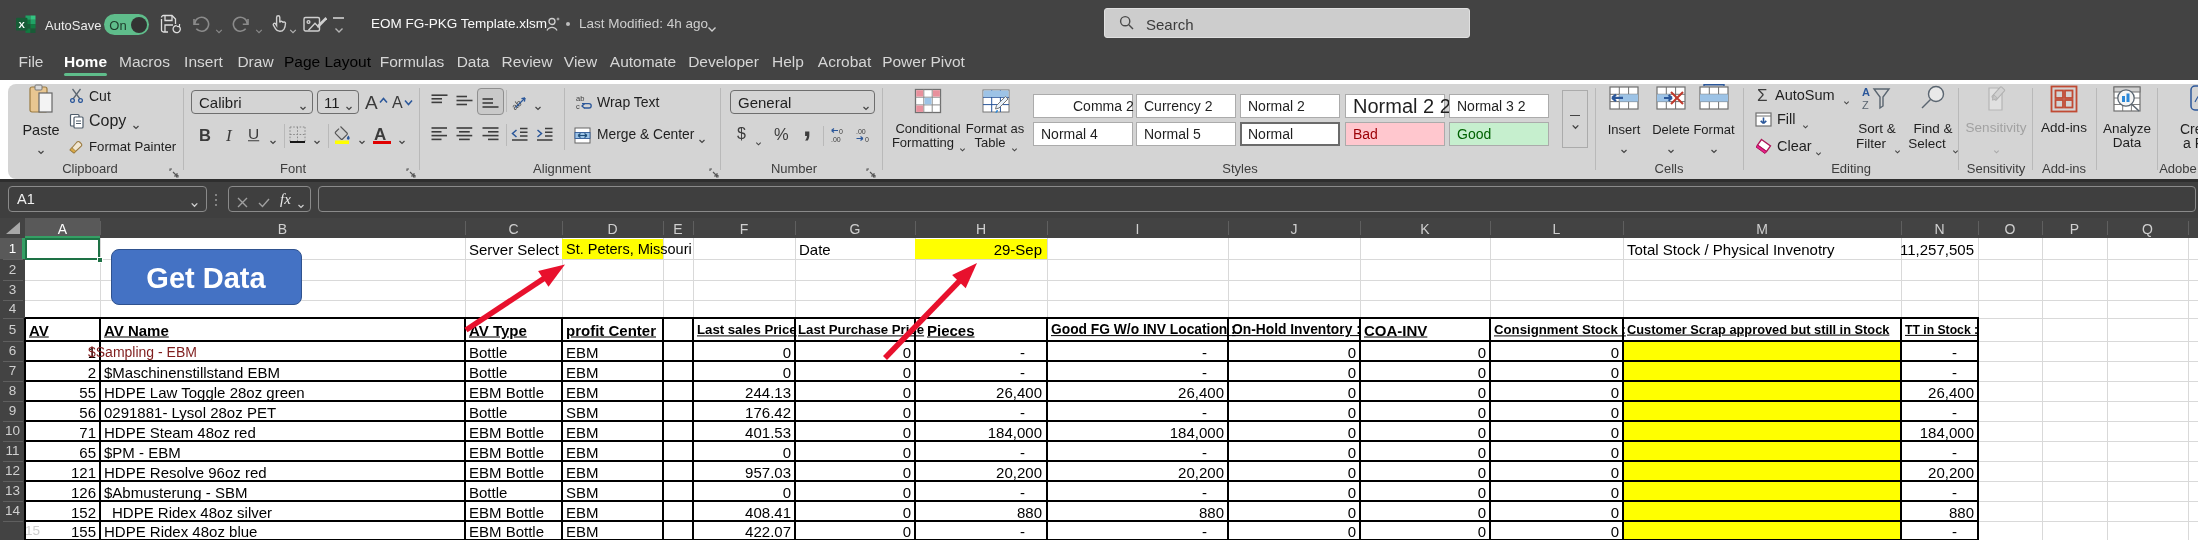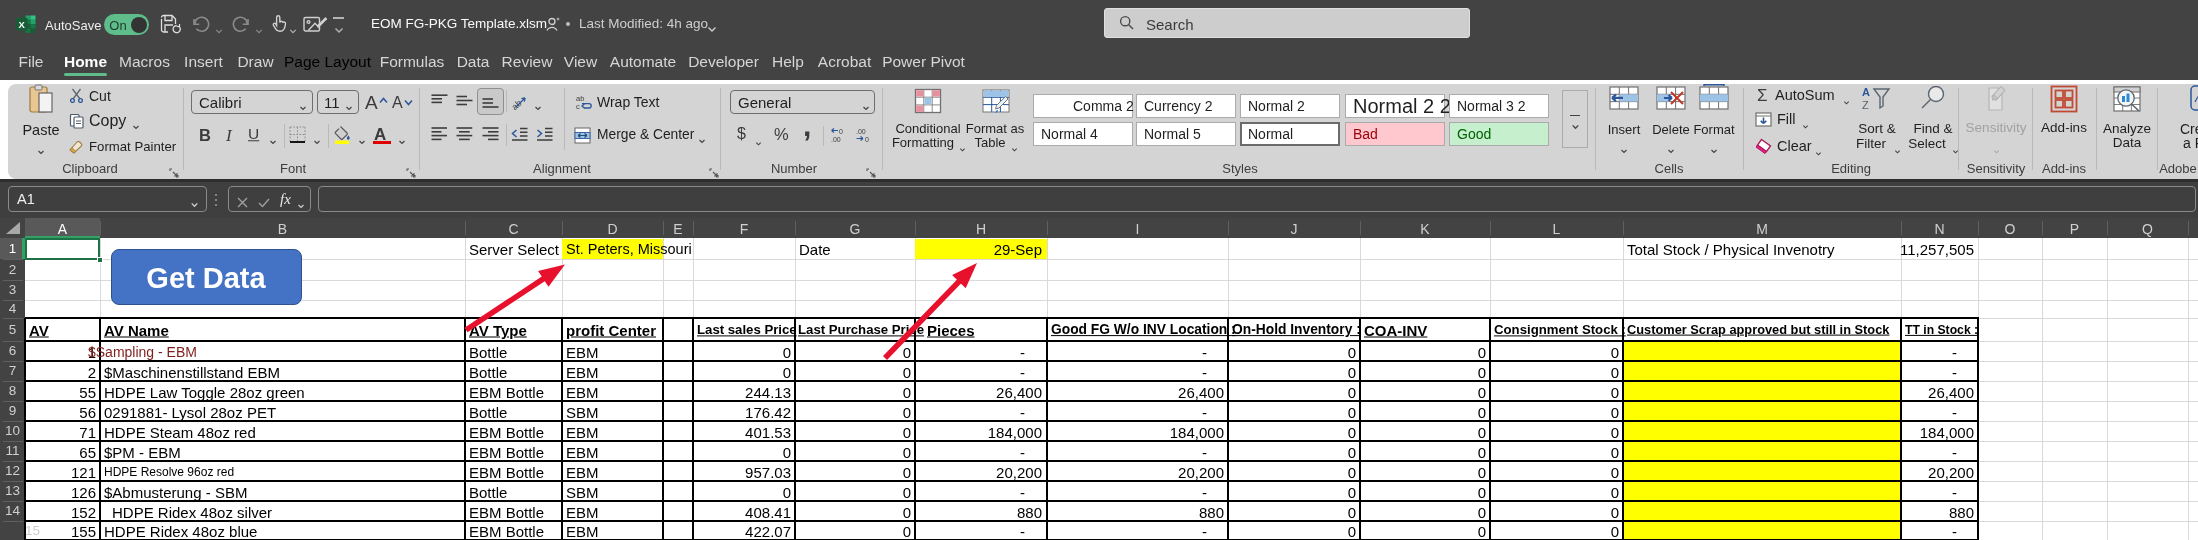--- a/index.html
+++ b/index.html
@@ -700,21 +700,21 @@
 <div style="position:absolute;top:451.5px;font-size:15px;color:#000;font-weight:normal;line-height:15px;white-space:nowrap;left:566px;transform:translateY(-50%);">EBM</div>
 <div style="position:absolute;top:451.5px;font-size:15px;color:#000;font-weight:normal;line-height:15px;white-space:nowrap;right:1407px;transform:translateY(-50%);">0</div>
 <div style="position:absolute;top:451.5px;font-size:15px;color:#000;font-weight:normal;line-height:15px;white-space:nowrap;right:1287px;transform:translateY(-50%);">0</div>
 <div style="position:absolute;top:451.5px;font-size:15px;color:#000;font-weight:normal;line-height:15px;white-space:nowrap;right:1173px;transform:translateY(-50%);">-</div>
 <div style="position:absolute;top:451.5px;font-size:15px;color:#000;font-weight:normal;line-height:15px;white-space:nowrap;right:991px;transform:translateY(-50%);">-</div>
 <div style="position:absolute;top:451.5px;font-size:15px;color:#000;font-weight:normal;line-height:15px;white-space:nowrap;right:842px;transform:translateY(-50%);">0</div>
 <div style="position:absolute;top:451.5px;font-size:15px;color:#000;font-weight:normal;line-height:15px;white-space:nowrap;right:712px;transform:translateY(-50%);">0</div>
 <div style="position:absolute;top:451.5px;font-size:15px;color:#000;font-weight:normal;line-height:15px;white-space:nowrap;right:579px;transform:translateY(-50%);">0</div>
 <div style="position:absolute;top:451.5px;font-size:15px;color:#000;font-weight:normal;line-height:15px;white-space:nowrap;right:241px;transform:translateY(-50%);">-</div>
 <div style="position:absolute;top:471.5px;font-size:15px;color:#000;font-weight:normal;line-height:15px;white-space:nowrap;right:2102px;transform:translateY(-50%);">121</div>
-<div style="position:absolute;top:471.5px;font-size:12px;color:#000;font-weight:normal;line-height:15px;white-space:nowrap;left:104px;transform:translateY(-50%);">HDPE Resolve 96oz red</div>
+<div style="position:absolute;top:471.5px;font-size:15px;color:#000;font-weight:normal;line-height:15px;white-space:nowrap;left:104px;transform:translateY(-50%);">HDPE Resolve 96oz red</div>
 <div style="position:absolute;top:471.5px;font-size:15px;color:#000;font-weight:normal;line-height:15px;white-space:nowrap;left:469px;transform:translateY(-50%);">EBM Bottle</div>
 <div style="position:absolute;top:471.5px;font-size:15px;color:#000;font-weight:normal;line-height:15px;white-space:nowrap;left:566px;transform:translateY(-50%);">EBM</div>
 <div style="position:absolute;top:471.5px;font-size:15px;color:#000;font-weight:normal;line-height:15px;white-space:nowrap;right:1407px;transform:translateY(-50%);">957.03</div>
 <div style="position:absolute;top:471.5px;font-size:15px;color:#000;font-weight:normal;line-height:15px;white-space:nowrap;right:1287px;transform:translateY(-50%);">0</div>
 <div style="position:absolute;top:471.5px;font-size:15px;color:#000;font-weight:normal;line-height:15px;white-space:nowrap;right:1156px;transform:translateY(-50%);">20,200</div>
 <div style="position:absolute;top:471.5px;font-size:15px;color:#000;font-weight:normal;line-height:15px;white-space:nowrap;right:974px;transform:translateY(-50%);">20,200</div>
 <div style="position:absolute;top:471.5px;font-size:15px;color:#000;font-weight:normal;line-height:15px;white-space:nowrap;right:842px;transform:translateY(-50%);">0</div>
 <div style="position:absolute;top:471.5px;font-size:15px;color:#000;font-weight:normal;line-height:15px;white-space:nowrap;right:712px;transform:translateY(-50%);">0</div>
 <div style="position:absolute;top:471.5px;font-size:15px;color:#000;font-weight:normal;line-height:15px;white-space:nowrap;right:579px;transform:translateY(-50%);">0</div>
 <div style="position:absolute;top:471.5px;font-size:15px;color:#000;font-weight:normal;line-height:15px;white-space:nowrap;right:224px;transform:translateY(-50%);">20,200</div>

